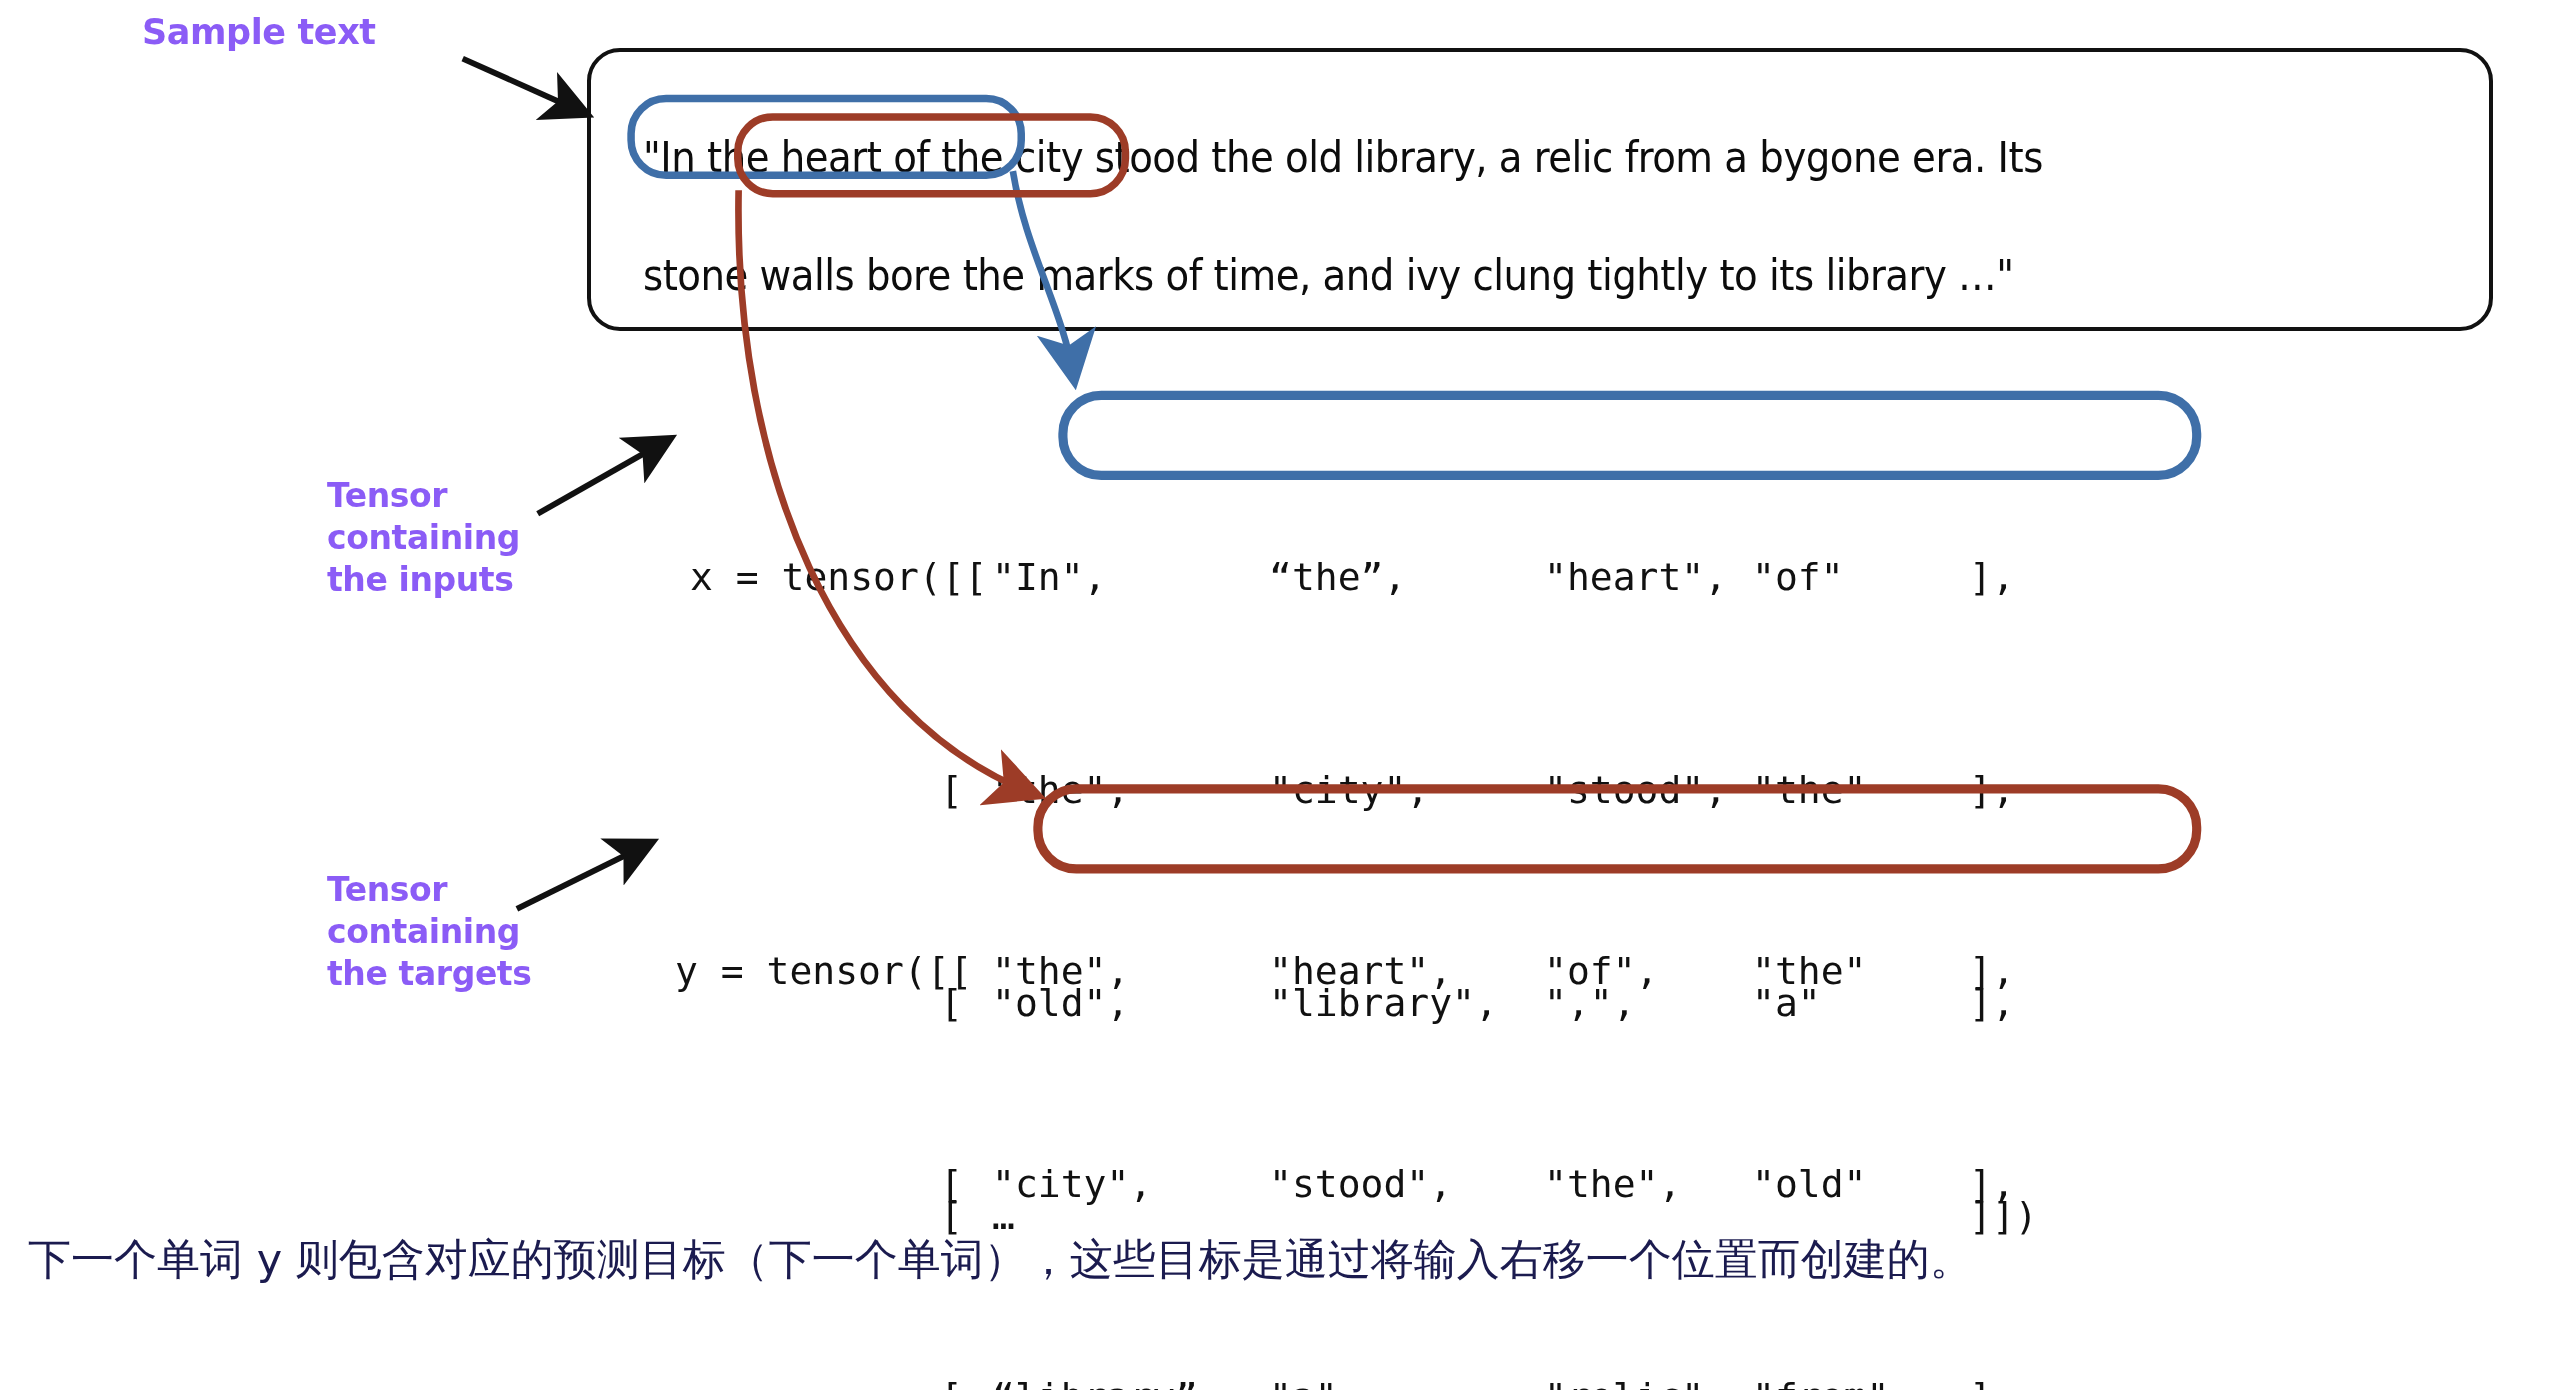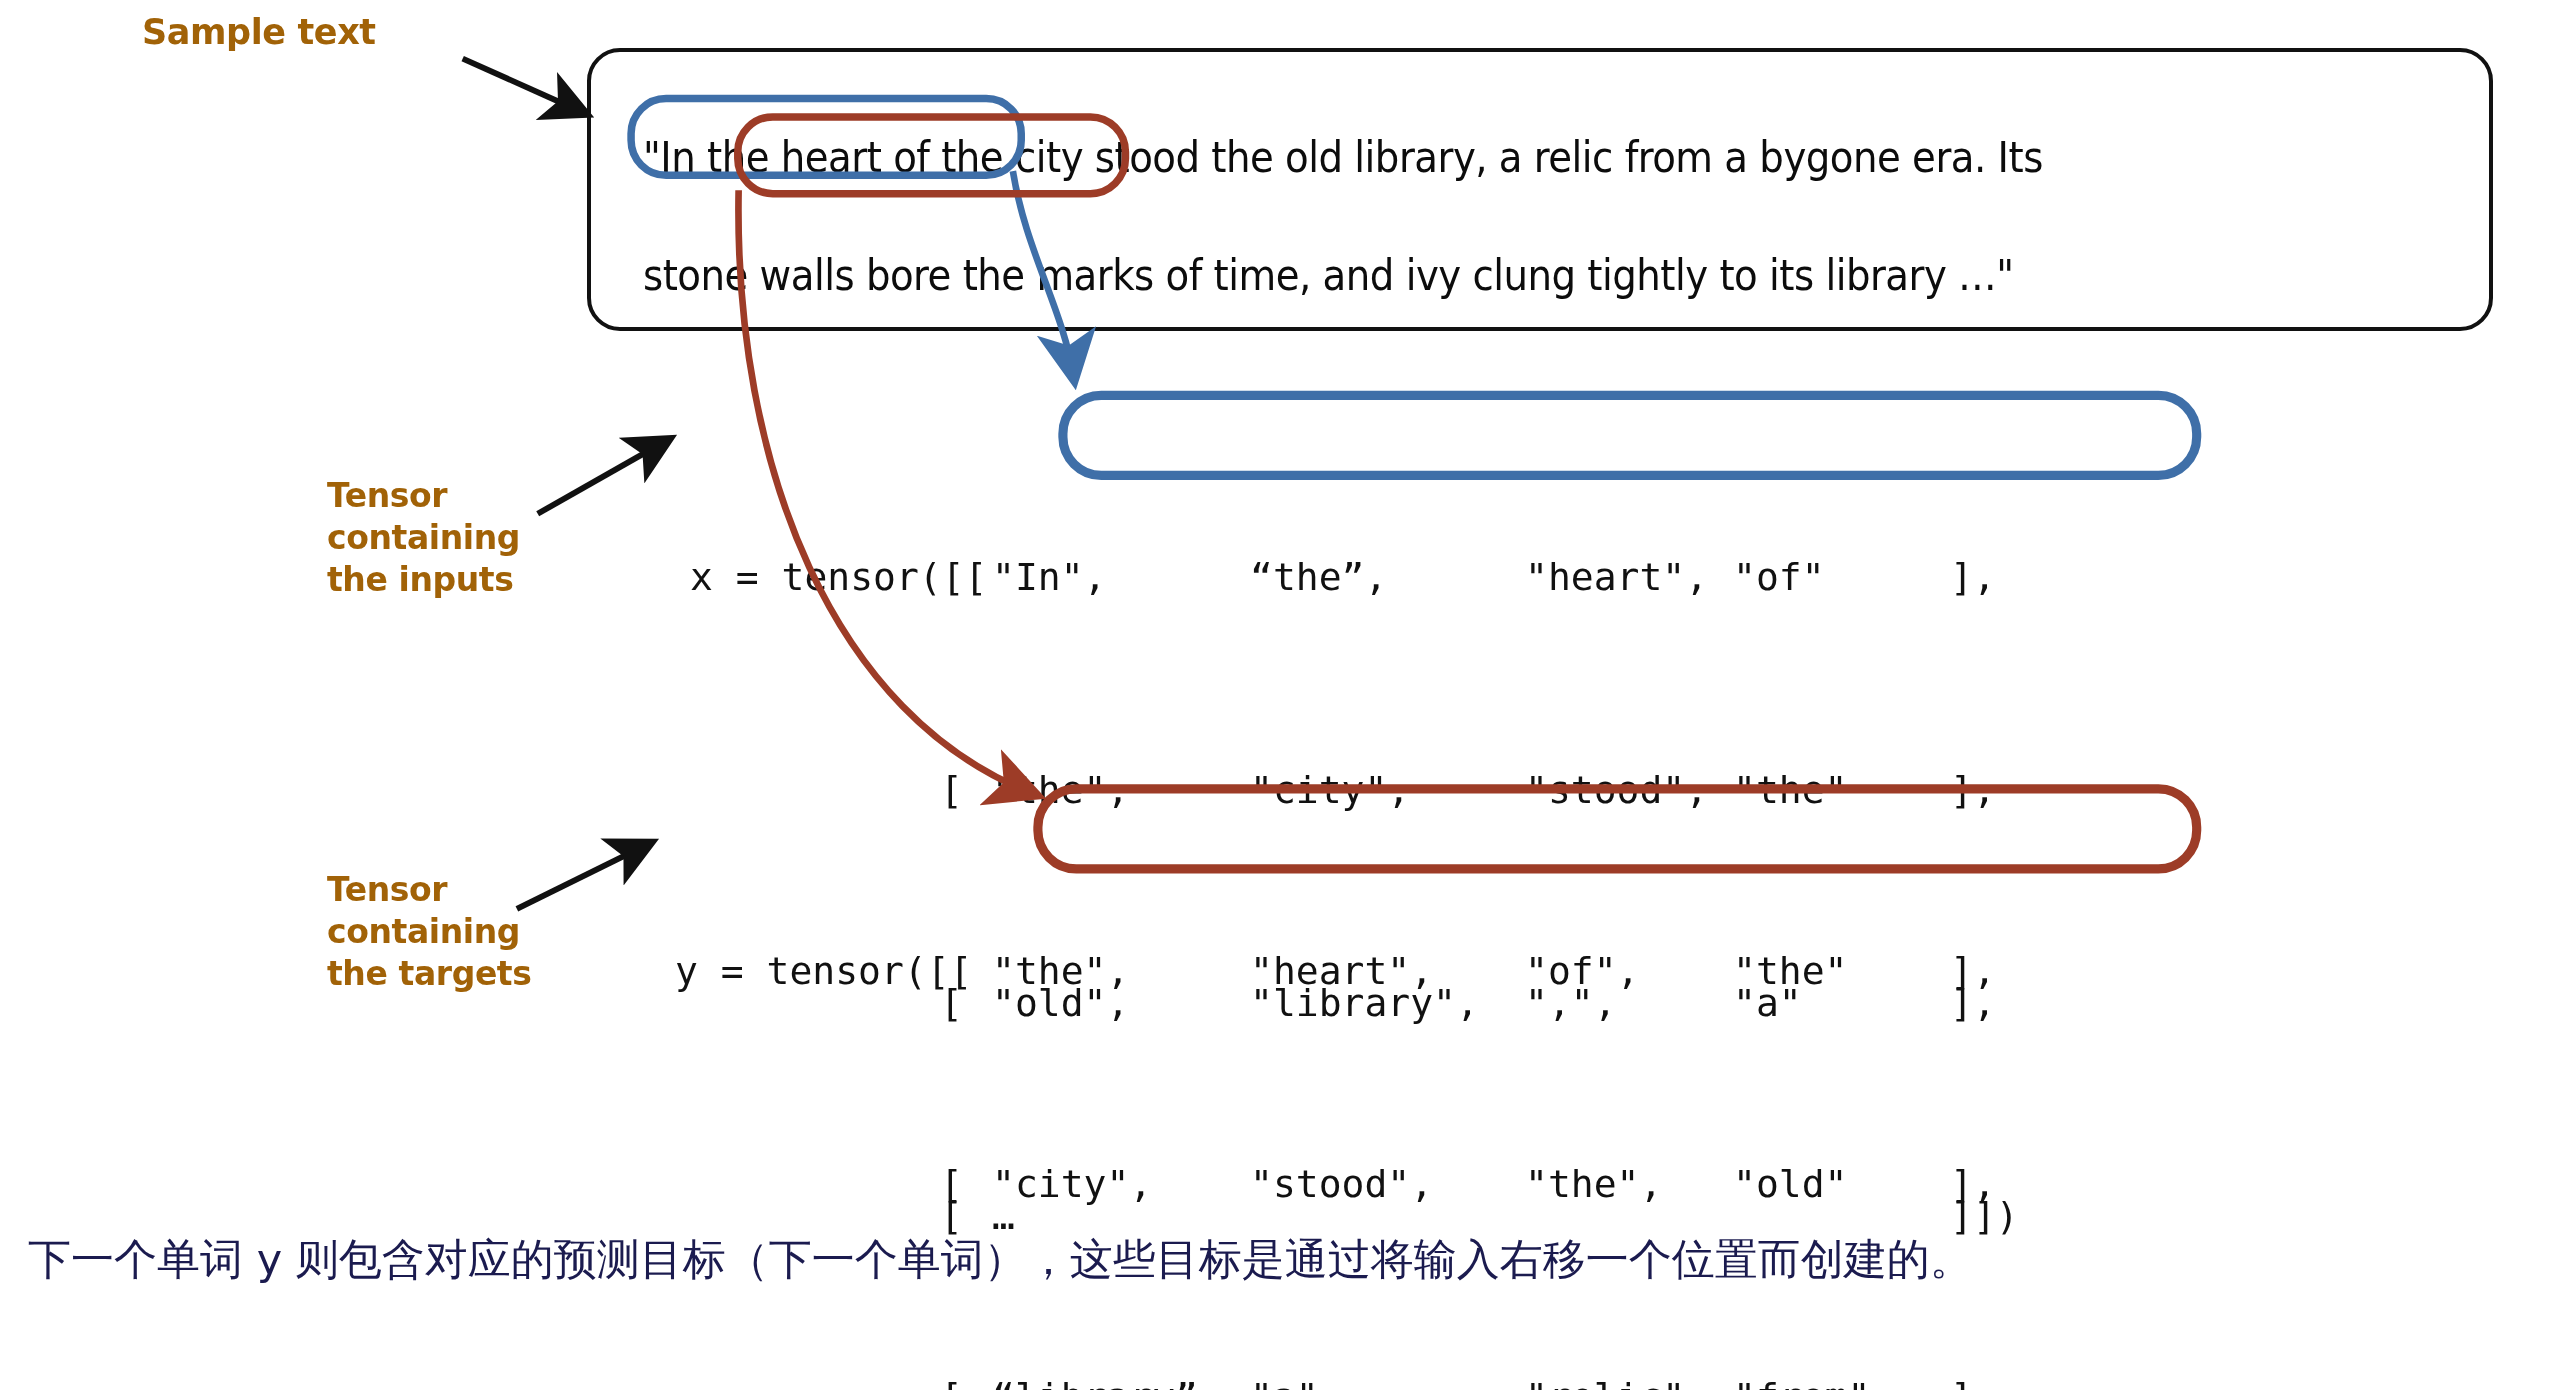--- a/index.html
+++ b/index.html
@@ -30,21 +30,21 @@
     height: 1391px;
     pointer-events: none;
     z-index: 5;
   }
 
   
   .callout-label {
     position: absolute;
     font-family: "DejaVu Sans", sans-serif;
     font-weight: bold;
-    color: #a16207;
+    color: #8b5cf6;
     letter-spacing: -0.4px;
     line-height: 1.27;
     white-space: pre-line;
     z-index: 6;
   }
   #sample-text-label {
     left: 142px;
     top: 10px;
     font-size: 35px;
   }
@@ -98,21 +98,21 @@
   #y-tensor { left: 675px; top: 794px; }
 
   .code-row { display: block; height: 71px; }
 
   
   .col { display: inline-block; }
   .c-pre   { width: 250px; }
   .c-pre-y { width: 265px; }
   .c-lead  { width: 52px; }
   .c-a     { width: 258px; }
-  .c-b     { width: 275px; }
+  .c-b     { width: 275px; margin-left: 19px; }
   .c-c     { width: 208px; }
   .c-d     { width: 217px; }
   .c-tail  { width: 125px; text-align: left; }
 
   
   #caption {
     position: absolute;
     left: 28px;
     top: 1227px;
     width: 2518px;

